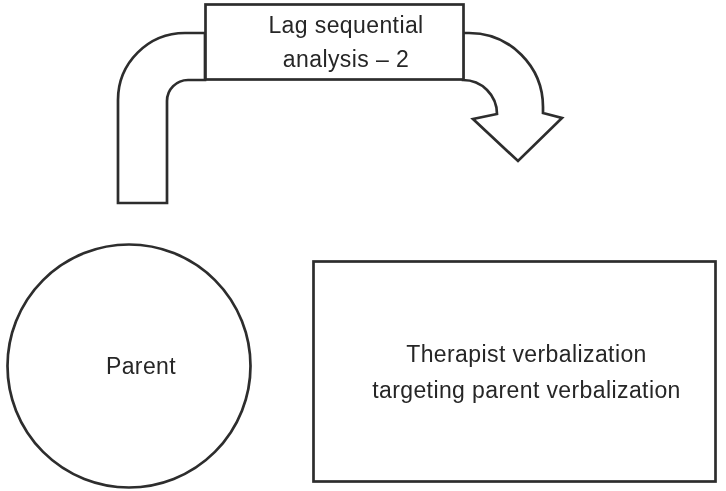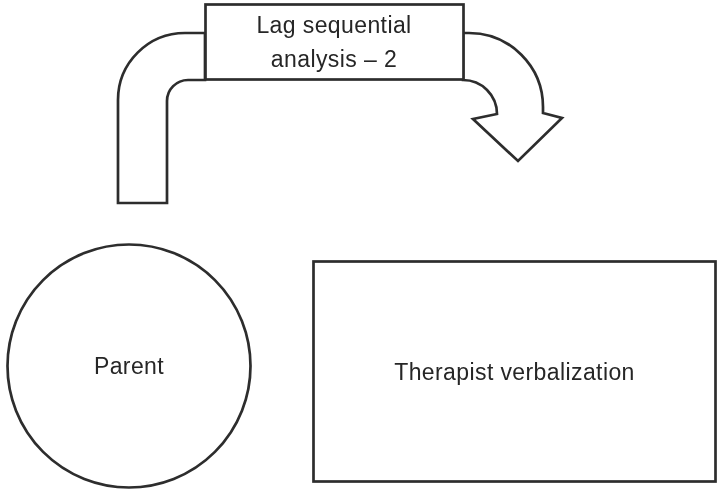--- a/index.html
+++ b/index.html
@@ -39,20 +39,21 @@
     position: absolute;
     display: flex;
     flex-direction: column;
     align-items: center;
     justify-content: center;
     text-align: center;
     font-size: 23px;
     letter-spacing: 0.4px;
     color: var(--text);
     pointer-events: none;
+    padding-left: 12px;
   }
   .label span { display: block; }
   .label-titlebox {
     left: 205px; top: 4px;
     width: 258px; height: 75px;
     line-height: 34px;
   }
   .label-circle {
     left: 9px; top: 246px;
     width: 240px; height: 240px;
@@ -86,15 +87,16 @@
     <span>Lag sequential</span>
     <span>analysis – 2</span>
   </div>
 
   <div class="label label-circle">
     <span>Parent</span>
   </div>
 
   <div class="label label-rect">
     <span>Therapist verbalization</span>
+    <span>targeting parent verbalization</span>
   </div>
 
 </div>
 
 </body></html>

